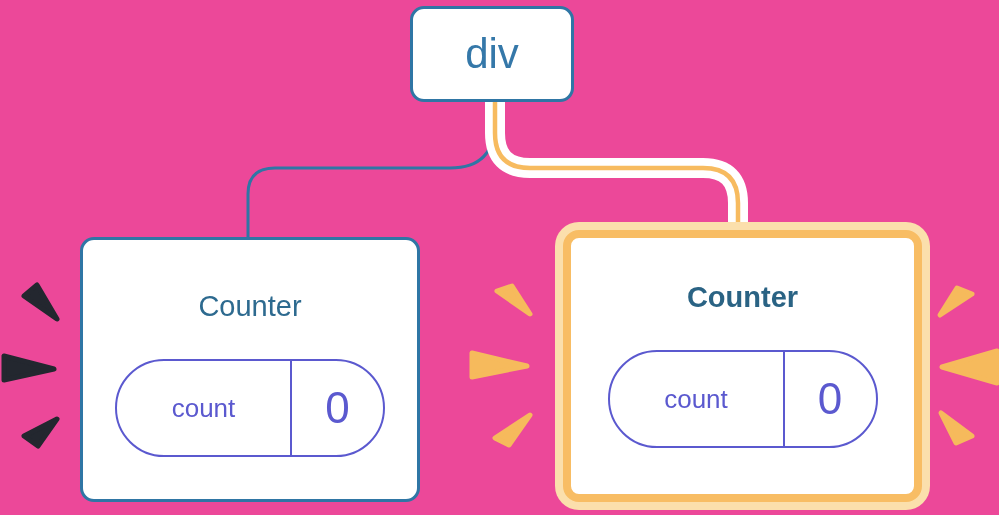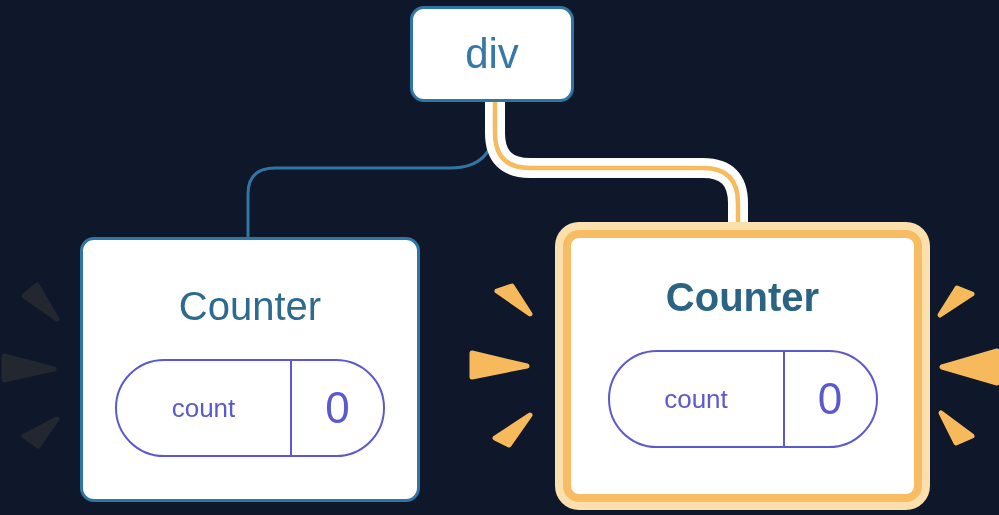--- a/index.html
+++ b/index.html
@@ -5,21 +5,21 @@
   html, body {
     margin: 0;
     padding: 0;
     background: #ffffff;
     font-family: "Liberation Sans", sans-serif;
   }
   .canvas {
     position: relative;
     width: 999px;
     height: 515px;
-    background: #0f172a;
+    background: #ec4899;
     overflow: hidden;
     text-decoration: underline;
   }
   .edge-layer {
     position: absolute;
     left: 0;
     top: 0;
     width: 999px;
     height: 515px;
   }
@@ -63,21 +63,21 @@
     left: 563px;
     top: 230px;
     width: 359px;
     height: 272px;
     border: 8px solid #F8BD64;
     box-shadow: 0 0 0 8px #FBDFAC;
     border-radius: 16px;
     padding-top: 38px;
   }
   .card-title {
-    font-size: 40px;
+    font-size: 29px;
     line-height: 42px;
     color: #2D6A8F;
   }
   .card-left .card-title { font-weight: 500; }
   .card-right .card-title { font-weight: 700; color: #2A6384; }
   .state-pill {
     margin-top: 32px;
     width: 270px;
     height: 98px;
     box-sizing: border-box;

